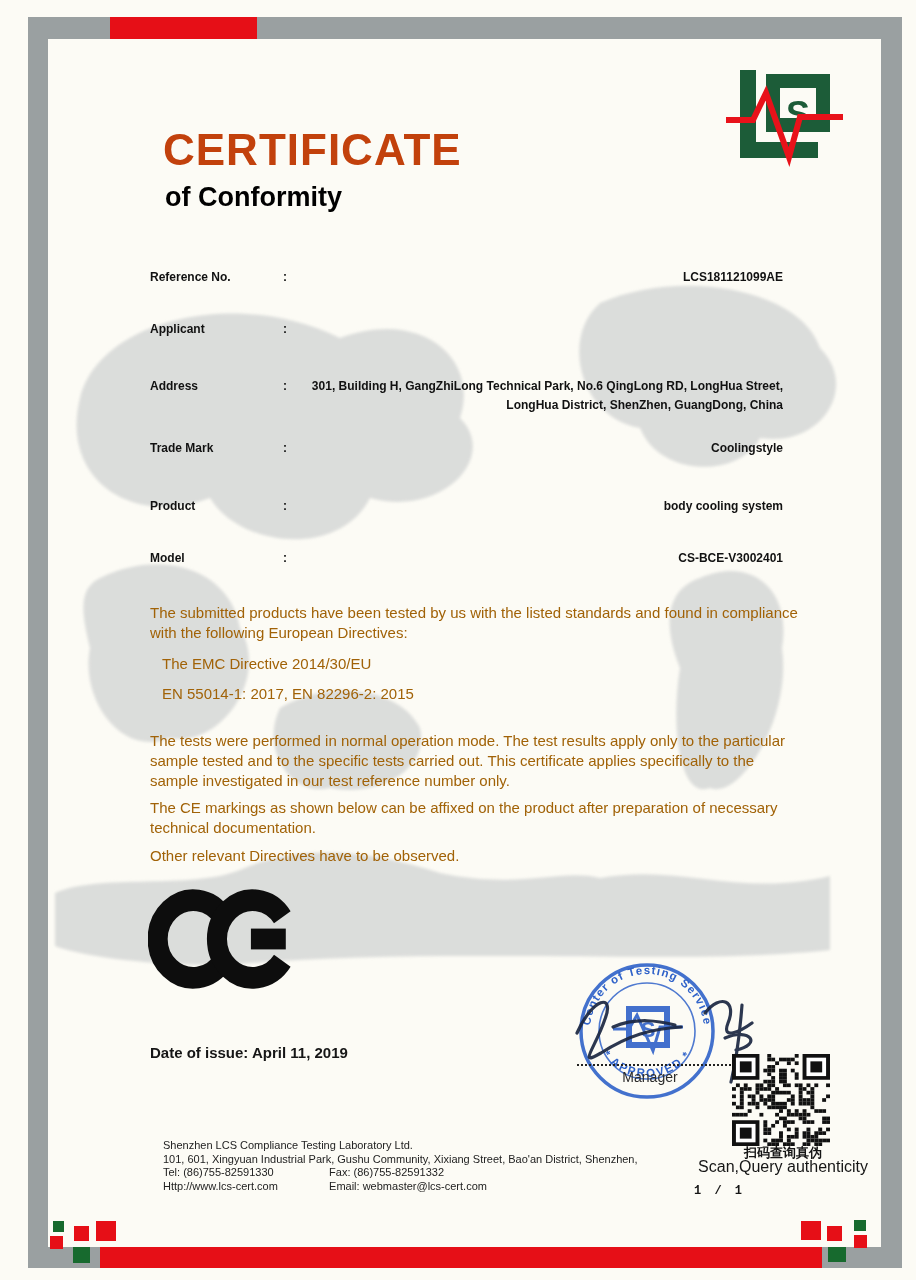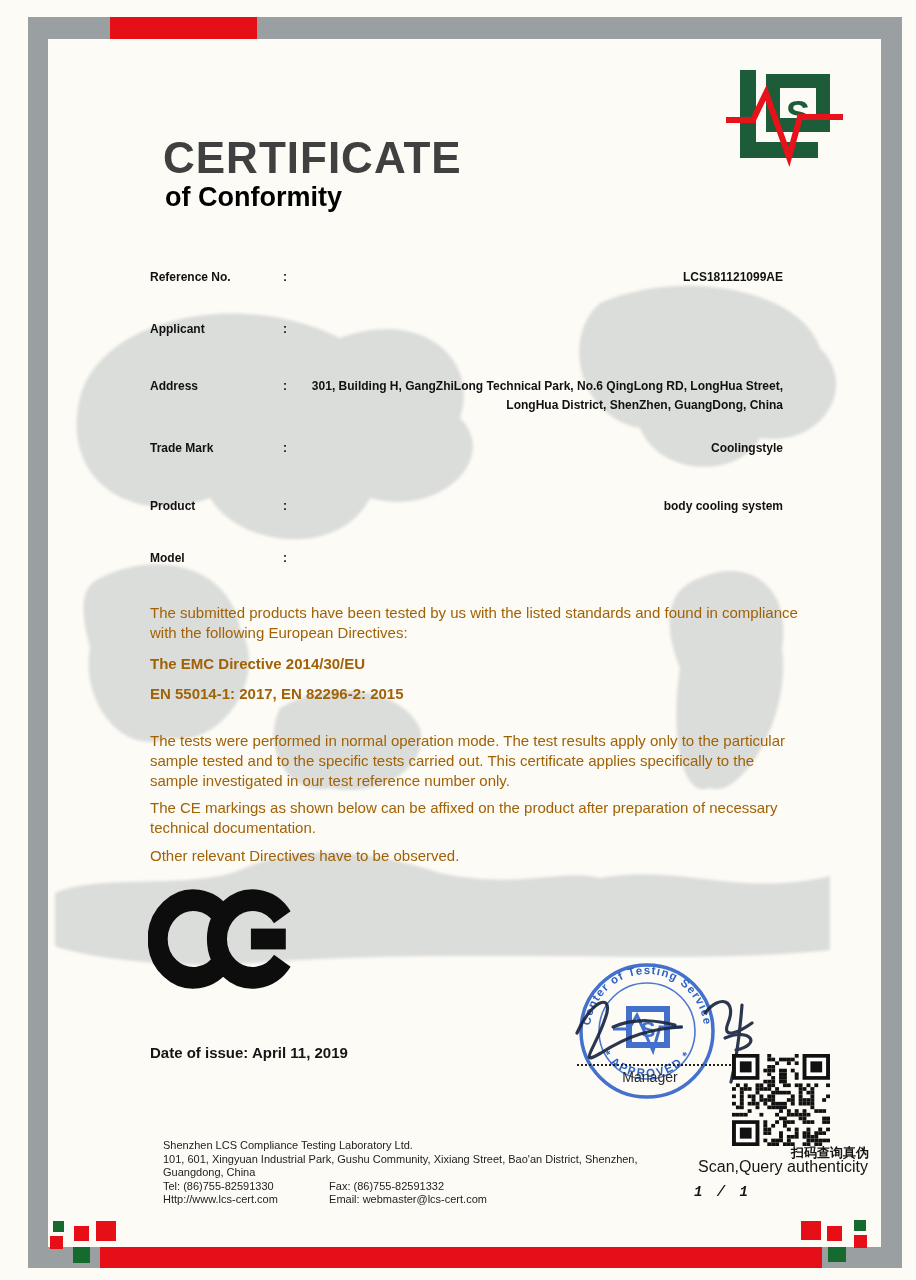--- a/index.html
+++ b/index.html
@@ -6,37 +6,37 @@
   body{width:916px;height:1280px;position:relative;background:#fcfbf5;
        font-family:"Liberation Sans", sans-serif;color:#161616;overflow:hidden;}
   .abs{position:absolute;}
   
   .bar{background:var(--c-gray);}
   .red{background:var(--c-red);}
   .green{background:var(--c-green);}
   
   #map{left:40px;top:278px;opacity:.85;}
   
-  #title{left:163px;top:133px;font-size:44px;font-weight:bold;letter-spacing:1px;color:#404040;}
+  #title{left:163px;top:125px;font-size:44px;font-weight:bold;letter-spacing:1px;color:#c2410c;}
   #subtitle{left:165px;top:182px;font-size:27px;font-weight:bold;color:#000000;}
   
   .frow{left:150px;width:660px;display:grid;grid-template-columns:133px 22px 1fr;
         font-size:12px;font-weight:bold;line-height:19px;color:#111;}
   .frow .val{max-width:478px;text-align:right;}
   
   .para{left:150px;width:652px;font-size:15px;line-height:20px;color:#a16207;}
-  .para.b{font-weight:bold;}
+  .para.b{font-weight:normal;margin-left:12px;}
   #date-issue{left:150px;top:1044px;font-size:15px;font-weight:bold;}
   
   #footer{left:163px;top:1139px;font-size:11px;line-height:13.5px;color:#222;}
   #footer .col1{display:inline-block;width:163px;}
   #qr-block{left:697px;top:1146px;width:172px;text-align:center;}
-  #qr-zh{font-size:13px;font-weight:bold;line-height:14px;text-align:right;}
+  #qr-zh{font-size:13px;font-weight:bold;line-height:14px;}
   #qr-en{font-size:16px;line-height:14px;}
-  #page-num{left:694px;top:1184px;font-size:14px;font-weight:bold;letter-spacing:3px;font-family:"Liberation Mono",monospace;font-style:italic;}
+  #page-num{left:694px;top:1184px;font-size:12px;font-weight:bold;letter-spacing:3px;font-family:"Liberation Mono",monospace;}
   
   #manager{left:565px;top:1069px;width:170px;text-align:center;font-size:14px;color:#2b2b2b;}
   #dotline{left:577px;top:1050px;width:158px;height:14px;border-bottom:2px dotted #222;}
   .svgblock{pointer-events:none;}
 </style>
 </head>
 <body>
 
 <svg id="map" class="abs svgblock" width="830" height="700" viewBox="0 0 830 700">
   <g fill="#d6d8d7" stroke="none" filter="url(#soft)">
@@ -103,20 +103,21 @@
   <span class="val">Coolingstyle</span>
 </div>
 <div class="abs frow" style="top:497px;">
   <span>Product</span>
   <span>:</span>
   <span class="val">body cooling system</span>
 </div>
 <div class="abs frow" style="top:549px;">
   <span>Model</span>
   <span>:</span>
+  <span class="val">CS-BCE-V3002401</span>
 </div>
 
 <div class="abs para" style="top:603px;">The submitted products have been tested by us with the listed standards and found in compliance with the following European Directives:</div>
 <div class="abs para b" style="top:654px;">The EMC Directive 2014/30/EU</div>
 <div class="abs para b" style="top:684px;">EN 55014-1: 2017, EN 82296-2: 2015</div>
 <div class="abs para" style="top:731px;">The tests were performed in normal operation mode. The test results apply only to the particular sample tested and to the specific tests carried out. This certificate applies specifically to the sample investigated in our test reference number only.</div>
 <div class="abs para" style="top:798px;">The CE markings as shown below can be affixed on the product after preparation of necessary technical documentation.</div>
 <div class="abs para" style="top:846px;">Other relevant Directives have to be observed.</div>
 
 <svg class="abs svgblock" style="left:148px;top:886px;" width="150" height="106" viewBox="0 0 172 112" preserveAspectRatio="none">
@@ -373,21 +374,20 @@
 <div id="qr-block" class="abs">
   <div id="qr-zh">扫码查询真伪</div>
   <div id="qr-en">Scan,Query authenticity</div>
 </div>
 
 <div id="page-num" class="abs">1 / 1</div>
 
 <div id="footer" class="abs">
   <div>Shenzhen LCS Compliance Testing Laboratory Ltd.</div>
   <div>101, 601, Xingyuan Industrial Park, Gushu Community, Xixiang Street, Bao'an District, Shenzhen,</div>
-  <div>Guangdong, China</div>
   <div>
     <span class="col1">Tel: (86)755-82591330</span>
     <span>Fax: (86)755-82591332</span>
   </div>
   <div>
     <span class="col1">Http://www.lcs-cert.com</span>
     <span>Email: webmaster@lcs-cert.com</span>
   </div>
 </div>
 

